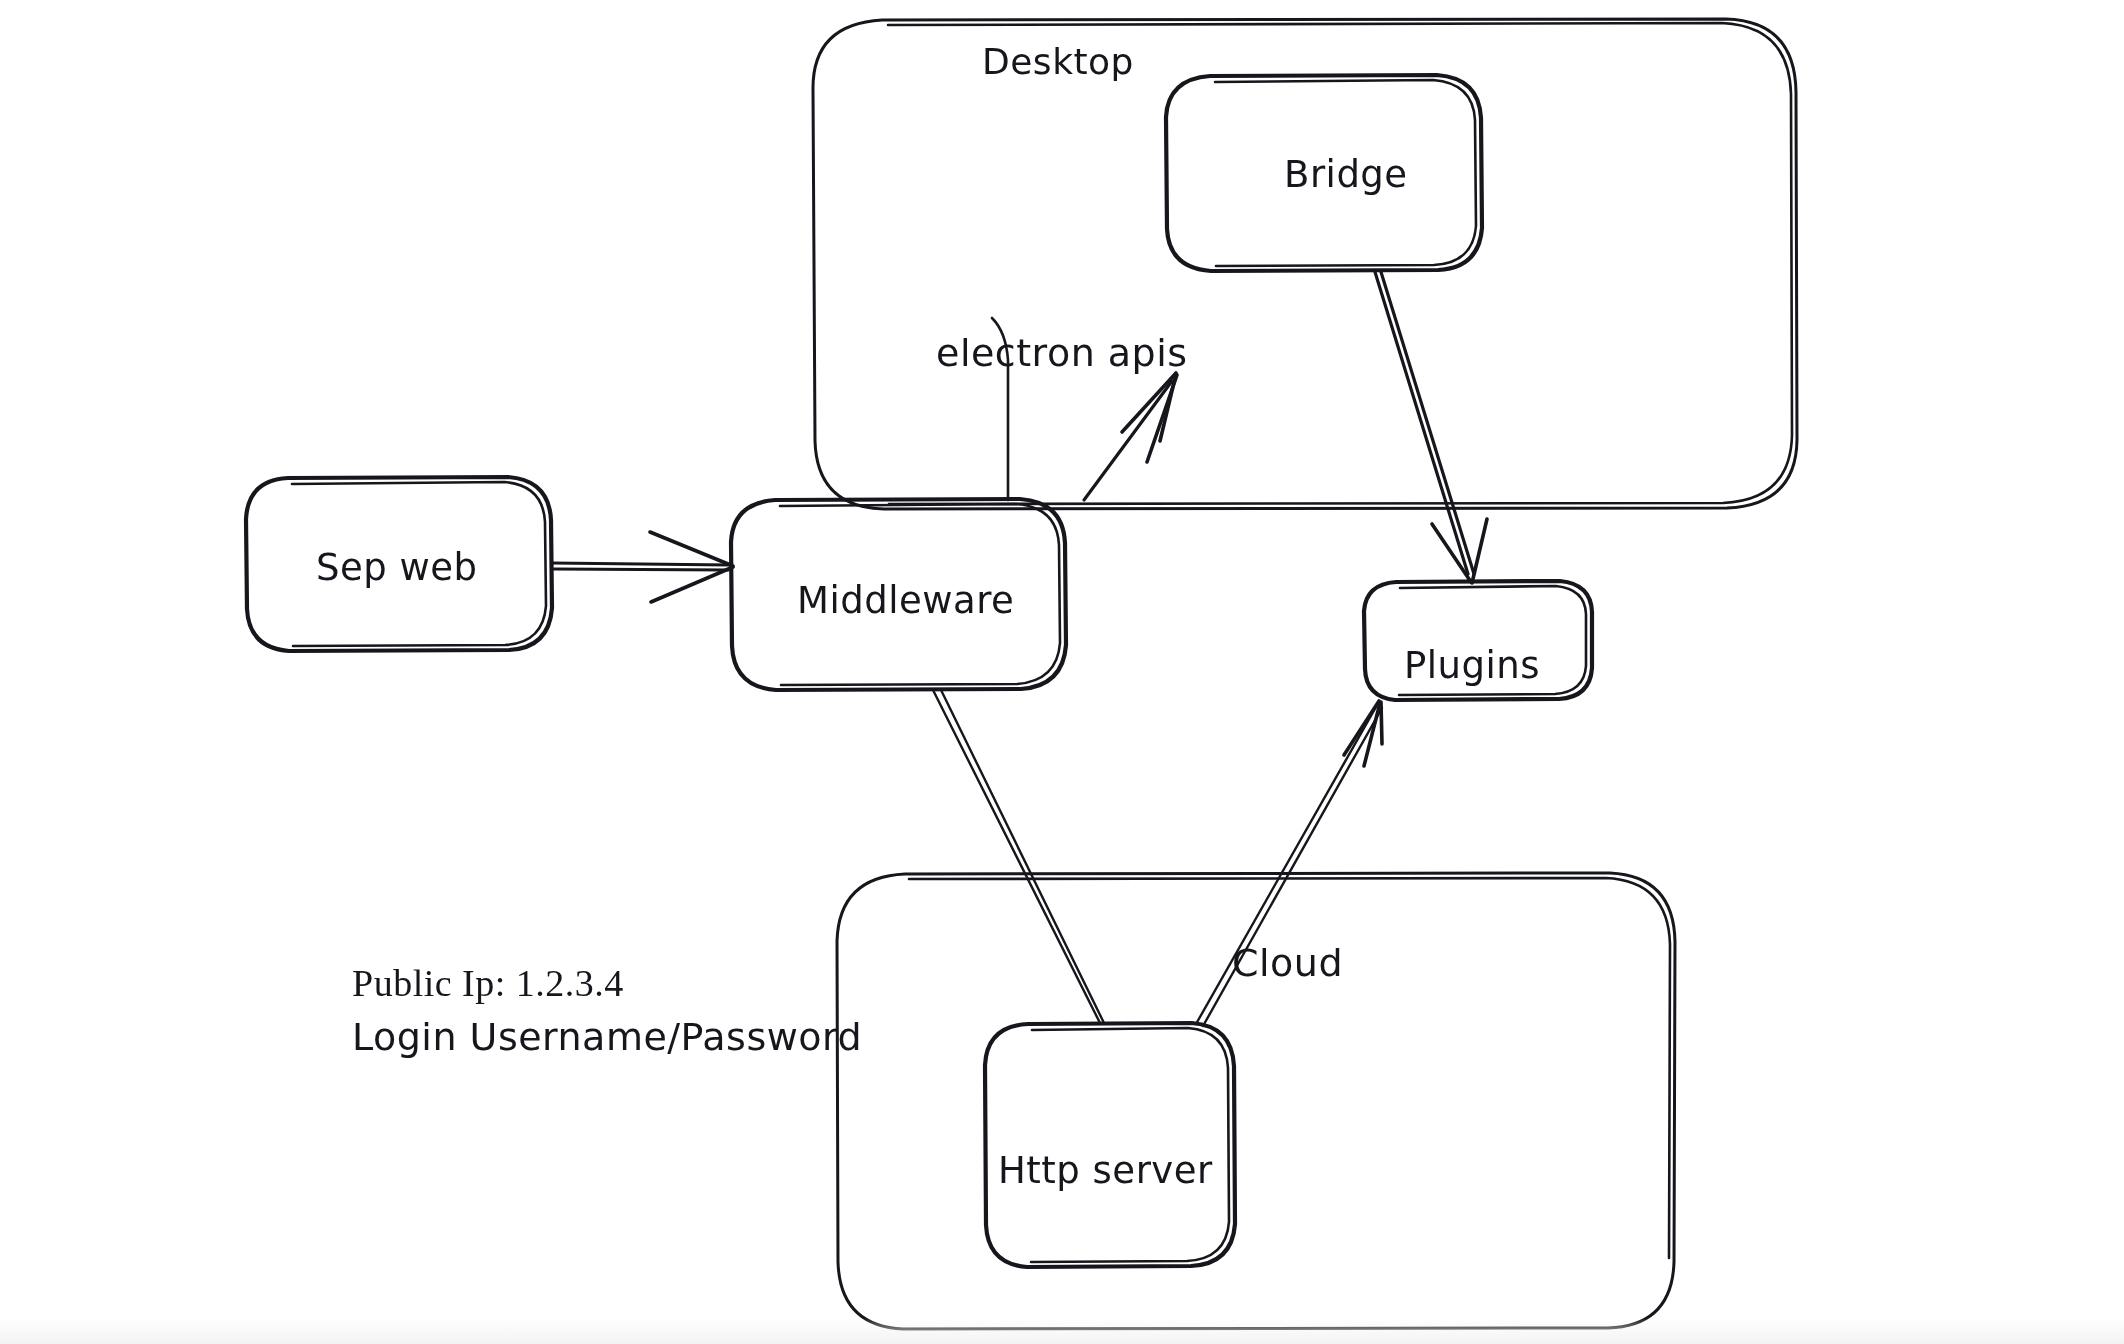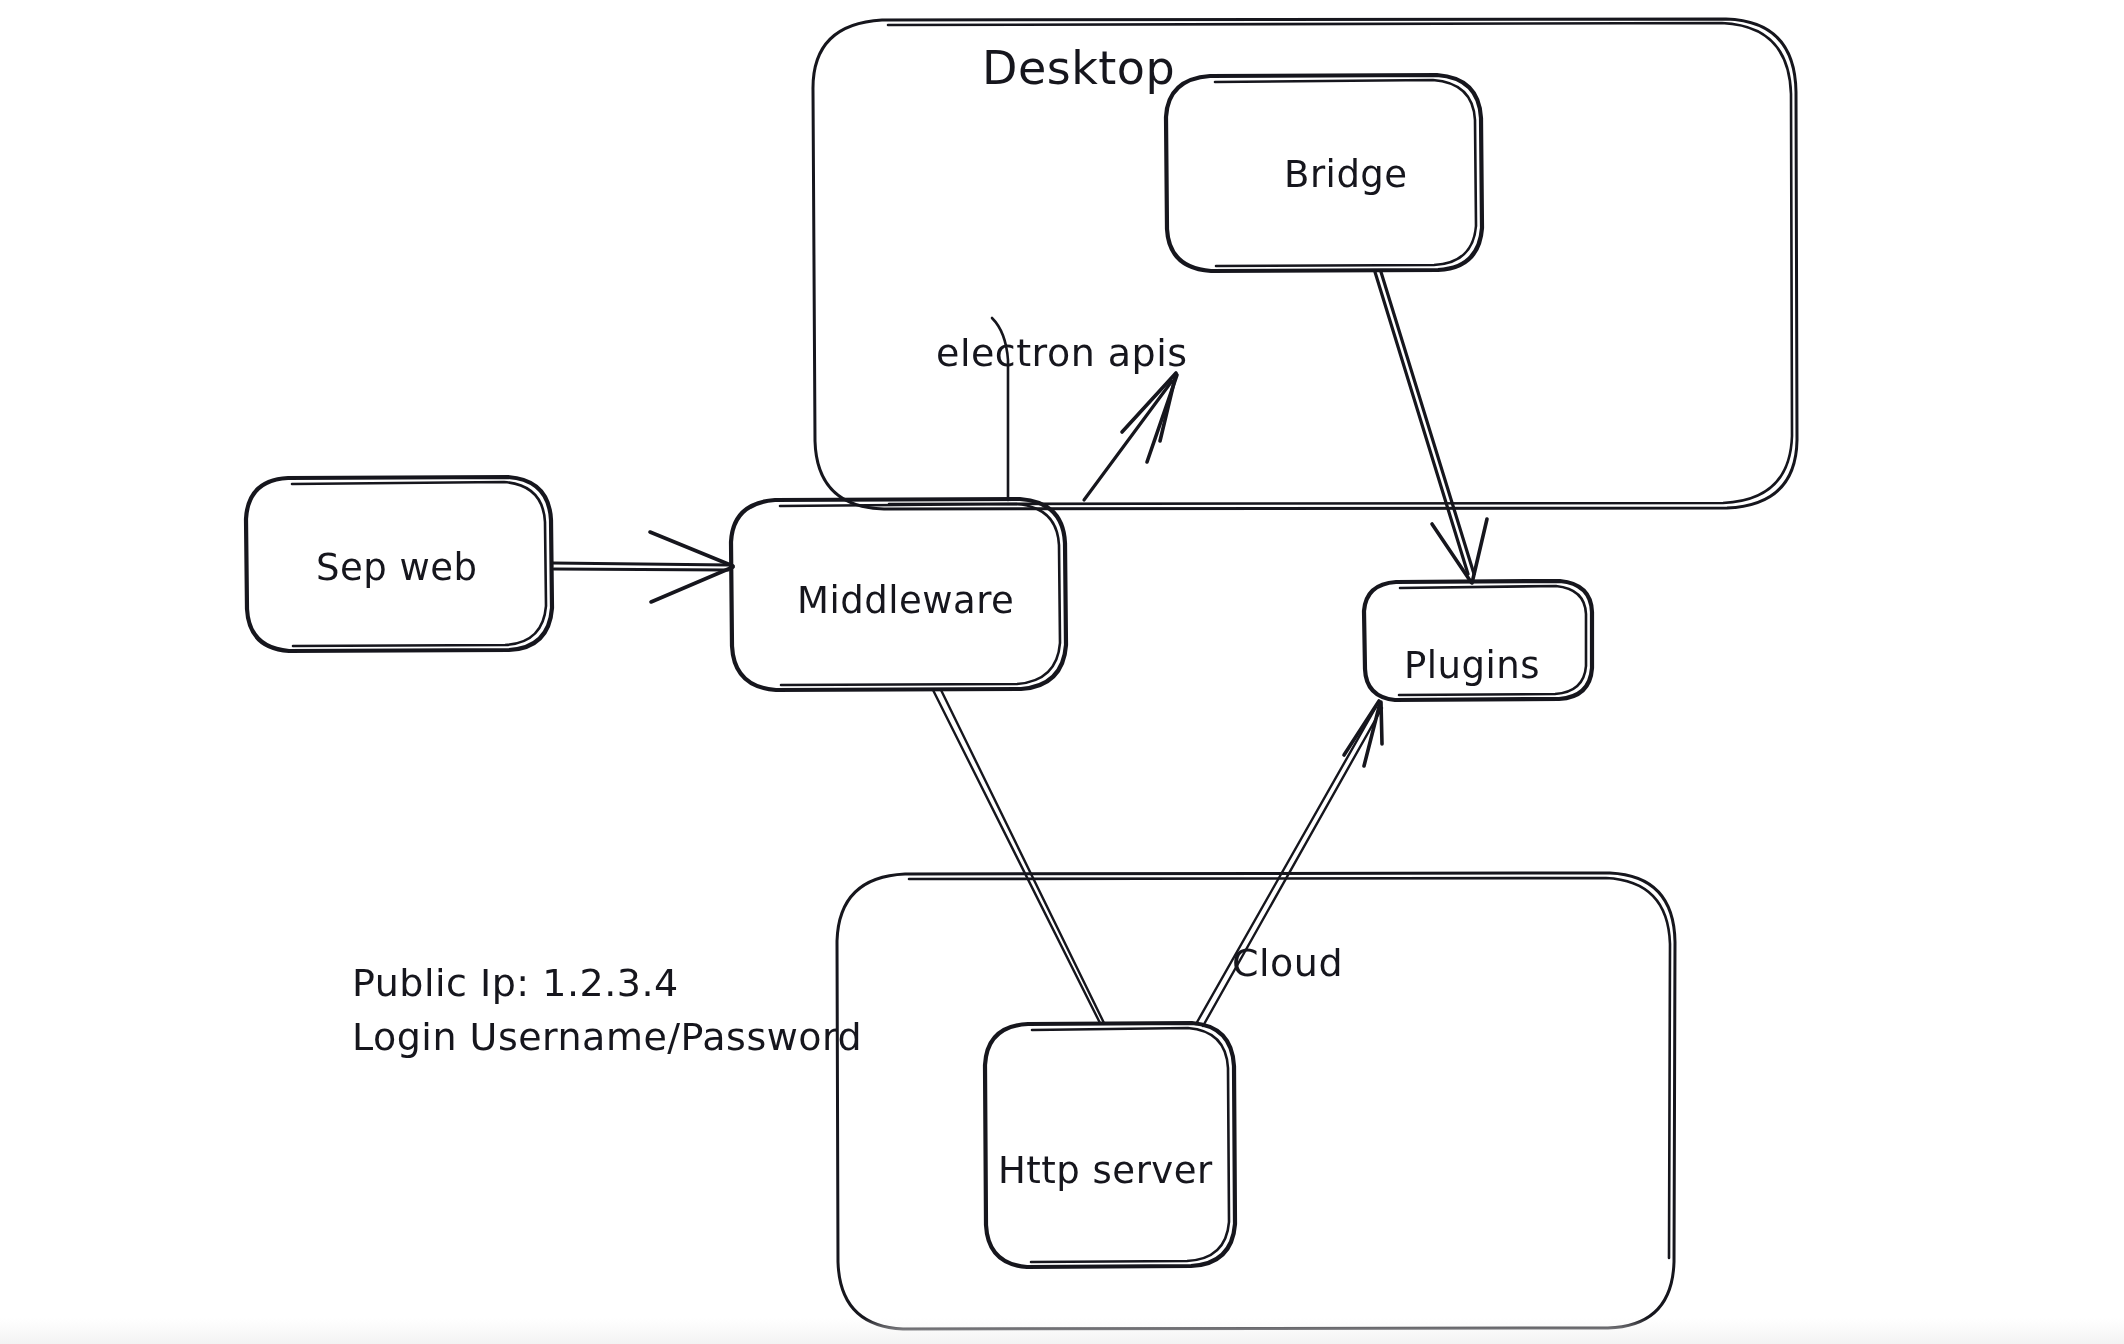--- a/index.html
+++ b/index.html
@@ -14,21 +14,21 @@
   .lbl{
     position:absolute;
     font-family:"DejaVu Sans",sans-serif;
     color:#16161d;
     white-space:pre;
     letter-spacing:0.5px;
     line-height:1.22;
     user-select:none;
   }
   .node-lbl{font-size:37px;}
-  .group-lbl{font-size:46px;}
+  .group-lbl{font-size:36px;}
   .edge-lbl{font-size:38px;}
   .note-lbl{font-size:38px;}
   .bottom-fade{
     position:absolute;left:0;right:0;bottom:0;height:26px;
     background:linear-gradient(to bottom,rgba(248,248,248,0) 0%,rgba(243,243,243,1) 100%);
   }
 </style>
 </head>
 <body>
 
@@ -131,19 +131,19 @@
 
   <div class="lbl node-lbl" style="left:1404px;top:615px;margin-top:28px;">Plugins</div>
 
   <div class="lbl node-lbl" style="left:998px;top:1148px;">Http server</div>
 
   <div class="lbl edge-lbl" style="left:936px;top:330px;">electron apis</div>
 
 
   <div class="lbl edge-lbl" style="left:1232px;top:940px;">Cloud</div>
 
-  <div class="lbl note-lbl" style="left:352px;top:960px;">Public Ip: 1.2.3.4</div>
+  <div class="lbl note-lbl" style="left:352px;top:960px;font-family:Liberation Serif, serif;">Public Ip: 1.2.3.4</div>
 
   <div class="lbl note-lbl" style="left:352px;top:1014px;">Login Username/Password</div>
 
   <div class="bottom-fade"></div>
 
 </div>
 
 </body></html>

